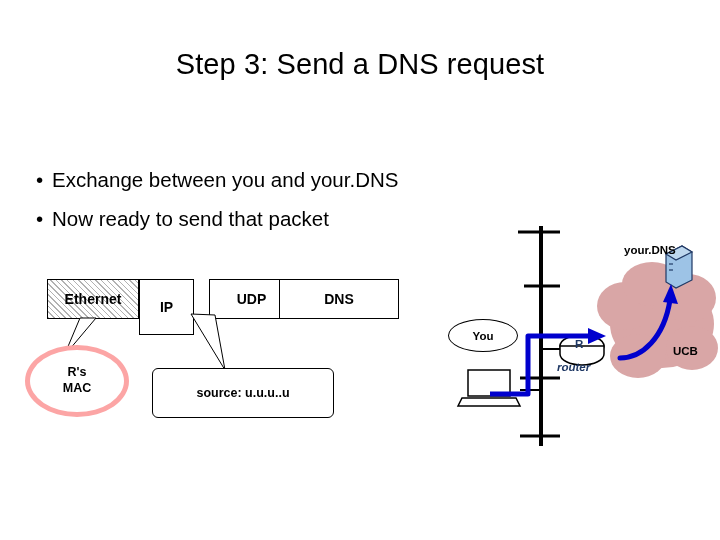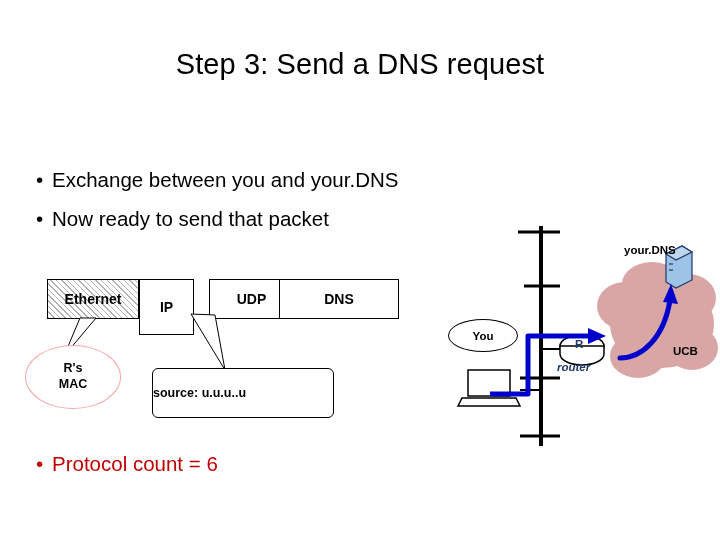--- a/index.html
+++ b/index.html
@@ -72,21 +72,21 @@
   }
   #pkt-ip   { left: 139px; top: 279px; width: 55px;  height: 56px; }
   #pkt-udp  { left: 194px; top: 279px; width: 85px;  height: 40px; margin-left: 15px; }
   #pkt-dns  { left: 279px; top: 279px; width: 120px; height: 40px; }
 
   
   #callout-mac {
     position: absolute;
     left: 25px; top: 345px;
     width: 94px; height: 62px;
-    border: 1px solid #fca5a5;
+    border: 5px solid #fca5a5;
     border-radius: 50%;
     background: #ffffff;
     font-size: 12.5px;
     font-weight: bold;
     color: #000000;
     display: flex;
     flex-direction: column;
     align-items: center;
     justify-content: center;
     line-height: 1.25;
@@ -105,21 +105,21 @@
     left: 152px; top: 368px;
     width: 180px; height: 48px;
     border: 1px solid #000000;
     border-radius: 6px;
     background: #ffffff;
     font-size: 12.5px;
     font-weight: bold;
     color: #000000;
     display: flex;
     flex-direction: column;
-    align-items: flex-start;
+    align-items: center;
     justify-content: center;
     line-height: 1.35;
     z-index: 3;
   }
   #callout-src-tail {
     position: absolute;
     left: 185px; top: 312px;
     width: 70px; height: 60px;
     z-index: 2;
   }
@@ -165,23 +165,20 @@
 <div class="slide">
 
   <div id="slide-title">Step 3: Send a DNS request</div>
 
   <div class="bullet" id="bullet-2">
     <span class="dot">•</span><span>Now ready to send that packet</span>
   </div>
   <div class="bullet" id="bullet-1">
     <span class="dot">•</span><span>Exchange between you and your.DNS</span>
   </div>
-  <div class="bullet" id="bullet-3">
-    <span class="dot">•</span><span>Protocol count = 6</span>
-  </div>
 
   <div class="pkt-box" id="pkt-ethernet">Ethernet</div>
   <div class="pkt-box" id="pkt-ip">IP</div>
   <div class="pkt-box" id="pkt-udp">UDP</div>
   <div class="pkt-box" id="pkt-dns">DNS</div>
 
   <svg id="callout-mac-tail" viewBox="0 0 40 42">
     <polygon points="4,40 36,2 20,2" fill="#ffffff" stroke="#000000" stroke-width="1"></polygon>
   </svg>
   <div id="callout-mac">

